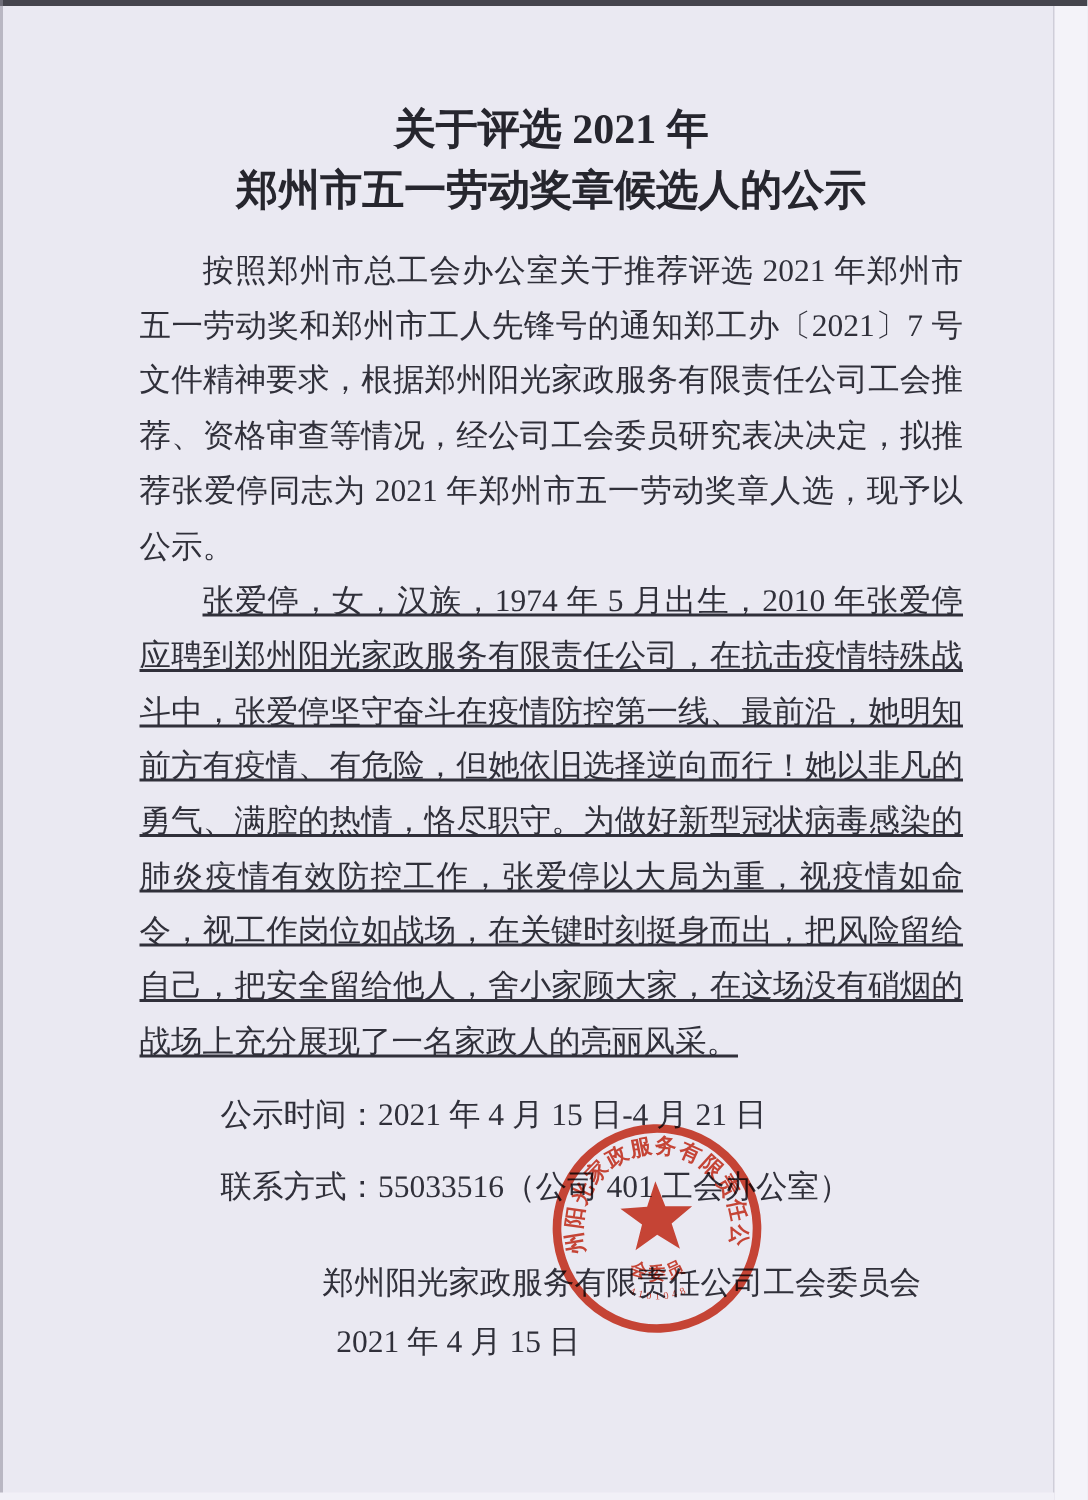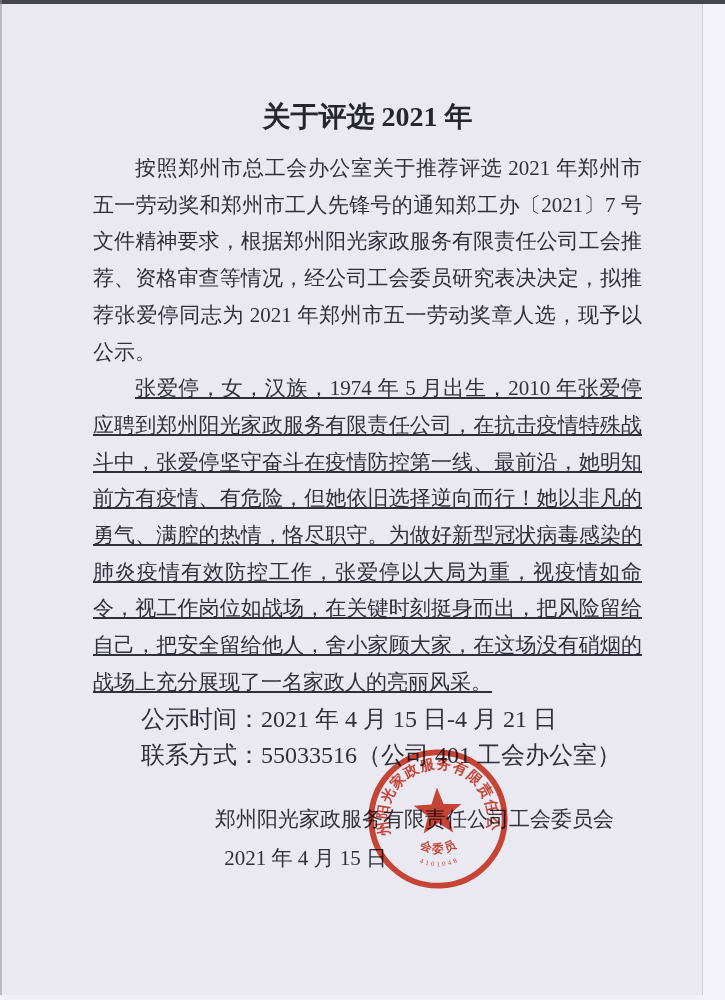--- a/index.html
+++ b/index.html
@@ -30,21 +30,21 @@
     border-left: 1px solid #cfced9;
   }
   .edge-bottom {
     position: absolute; left: 0; right: 22px; bottom: 0; height: 5px;
     background: #f1f0f7;
   }
   
   .content {
     position: absolute;
     left: 93px;
-    top: 99px;
+    top: 69px;
     width: 549px;
   }
   .title {
     margin: 0;
     text-align: center;
     font-size: 28px;
     font-weight: bold;
     color: #26262e;
   }
   .title-1 { line-height: 36px; }
@@ -52,22 +52,22 @@
   .body-text {
     margin: 15px 0 0;
     font-size: 21px;
     line-height: 36.7px;
     text-align: justify;
     text-indent: 2em;
     color: #30303a;
   }
   .body-text + .body-text { margin-top: 0; text-decoration: underline; }
   .info-line {
-    margin: 0;
-    font-size: 24px;
+    margin: 12px;
+    font-size: 21px;
     line-height: 36.7px;
     text-indent: 2em;
     white-space: nowrap;
   }
   .signature-line {
     margin: 26px 0 0;
     font-size: 21px;
     line-height: 38px;
     text-align: right;
     padding-right: 28px;
@@ -105,20 +105,21 @@
 </head>
 <body>
 
 <div class="edge-top"></div>
 <div class="edge-left"></div>
 <div class="strip-right"></div>
 <div class="edge-bottom"></div>
 
 <div class="content">
   <h1 class="title title-1">关于评选 2021 年</h1>
+  <h1 class="title title-2">郑州市五一劳动奖章候选人的公示</h1>
 
   <p class="body-text">按照郑州市总工会办公室关于推荐评选 2021 年郑州市五一劳动奖和郑州市工人先锋号的通知郑工办〔2021〕7 号文件精神要求，根据郑州阳光家政服务有限责任公司工会推荐、资格审查等情况，经公司工会委员研究表决决定，拟推荐张爱停同志为 2021 年郑州市五一劳动奖章人选，现予以公示。</p>
   <p class="body-text">张爱停，女，汉族，1974 年 5 月出生，2010 年张爱停应聘到郑州阳光家政服务有限责任公司，在抗击疫情特殊战斗中，张爱停坚守奋斗在疫情防控第一线、最前沿，她明知前方有疫情、有危险，但她依旧选择逆向而行！她以非凡的勇气、满腔的热情，恪尽职守。为做好新型冠状病毒感染的肺炎疫情有效防控工作，张爱停以大局为重，视疫情如命令，视工作岗位如战场，在关键时刻挺身而出，把风险留给自己，把安全留给他人，舍小家顾大家，在这场没有硝烟的战场上充分展现了一名家政人的亮丽风采。</p>
 
   <p class="info-line">公示时间：2021 年 4 月 15 日-4 月 21 日</p>
   <p class="info-line">联系方式：55033516（公司 401 工会办公室）</p>
 
   <p class="signature-line">郑州阳光家政服务有限责任公司工会委员会</p>
   <p class="date-line">2021 年 4 月 15 日</p>
 </div>

